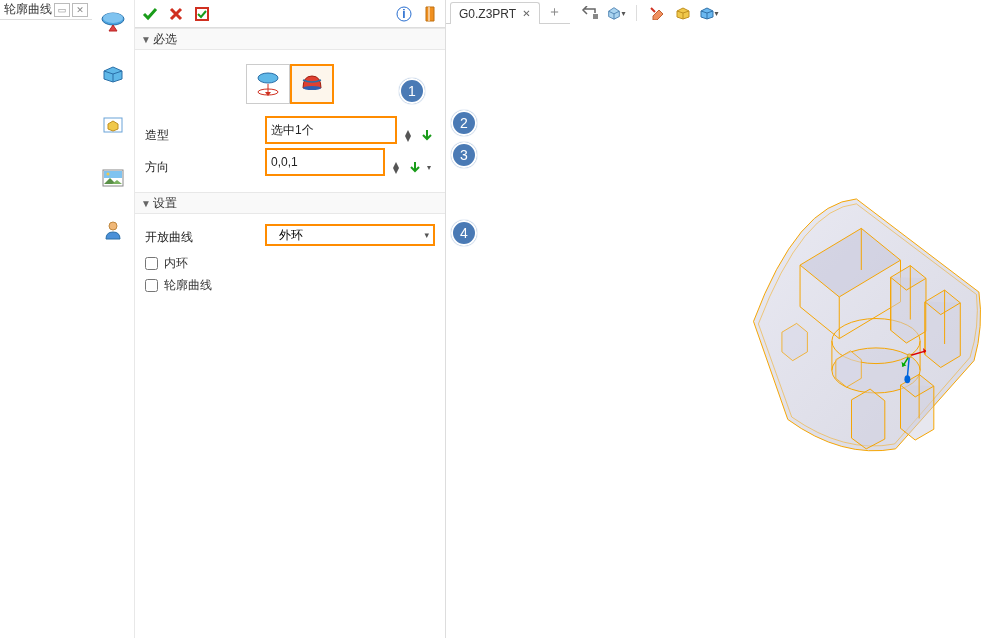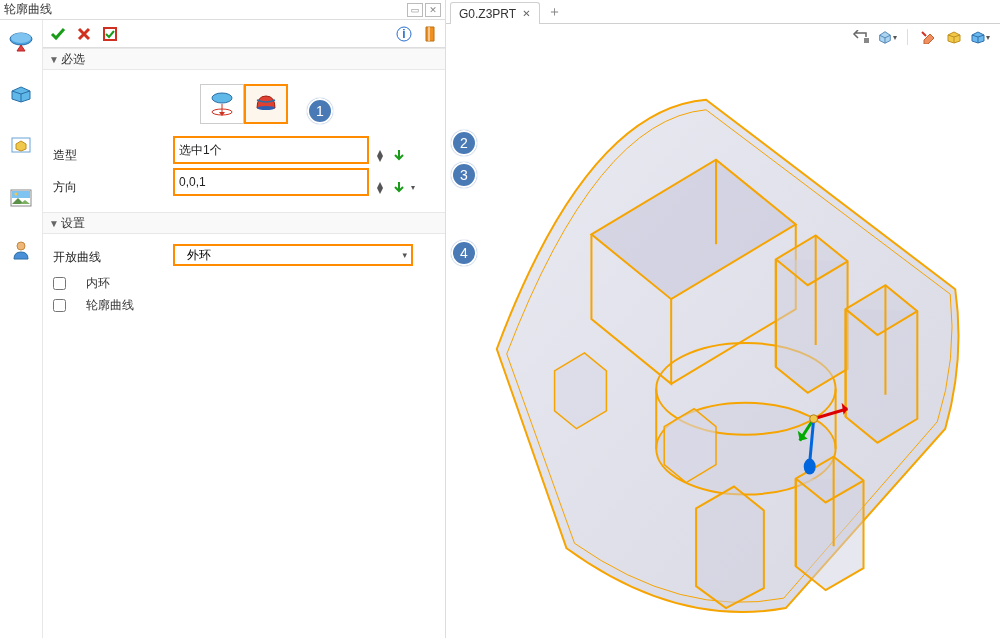--- a/index.html
+++ b/index.html
@@ -1,18 +1,18 @@
 <!DOCTYPE html>
 <html><head>
 <meta charset="utf-8">
 <style>
 * { box-sizing: border-box; margin: 0; padding: 0; font-family: "Microsoft YaHei", Arial, sans-serif; font-size: 12px; }
 body { background: #fff; width: 1000px; height: 638px; overflow: hidden; display: flex; }
-.left-panel { width: 446px; height: 638px; display: flex; flex-direction: column; border-right: 1px solid #ddd; }
-.right-panel { flex: 1; height: 638px; display: flex; flex-direction: column; background: #fff; }
+.left-panel { width: 446px; height: 638px; display: flex; flex-direction: row; border-right: 1px solid #ddd; }
+.right-panel { flex: 1; height: 638px; display: flex; flex-direction: row; background: #fff; }
 .panel-title-bar { height: 20px; background: #fff; border-bottom: 1px solid #ddd; display: flex; align-items: center; padding: 0 4px; color: #333; }
 .panel-title-bar .title { flex: 1; }
 .panel-title-bar .win-btn { width: 16px; height: 14px; border: 1px solid #bbb; margin-left: 2px; display: flex; align-items: center; justify-content: center; cursor: pointer; font-size: 9px; color: #888; }
 .panel-body { flex: 1; display: flex; }
 .side-icons { width: 42px; background: #fff; display: flex; flex-direction: column; align-items: center; padding-top: 8px; gap: 24px; }
 .side-icons .ico { width: 28px; height: 28px; display: flex; align-items: center; justify-content: center; cursor: pointer; }
 .main-form { flex: 1; border-left: 1px solid #e8e8e8; display: flex; flex-direction: column; position: relative; }
 .toolbar { height: 28px; border-bottom: 1px solid #ddd; display: flex; align-items: center; padding: 0 4px; gap: 4px; }
 .toolbar .spacer { flex: 1; }
 .tb-btn { width: 22px; height: 22px; display: flex; align-items: center; justify-content: center; cursor: pointer; border: 1px solid transparent; }
@@ -23,21 +23,21 @@
 .type-btn { width: 44px; height: 40px; border: 1px solid #ccc; display: flex; align-items: center; justify-content: center; cursor: pointer; background: #fff; }
 .type-btn.selected { border: 2px solid #ff8c00; background: #fdf6ec; }
 .field-row { display: flex; align-items: flex-end; height: 26px; margin-bottom: 6px; position: relative; }
 .field-row .label { width: 120px; color: #222; }
 .field-row .input-wrap { flex: 1; display: flex; align-items: center; border: 2px solid #ff8c00; height: 22px; background: #fff; padding: 12px 4px; max-width: 196px; }
 .field-row input, .field-row .field-text { border: none; outline: none; width: 100%; background: transparent; color: #222; }
 .field-row .post-icons { display: flex; align-items: center; gap: 4px; margin-left: 4px; }
 .chevrons { width: 14px; height: 18px; display: flex; flex-direction: column; align-items: center; justify-content: center; cursor: pointer; color: #555; line-height: 6px; font-size: 9px; }
 .arrow-down-green { width: 16px; height: 16px; display:flex; align-items:center; justify-content:center; }
 .dropdown-mini { width: 8px; color: #555; font-size: 8px; cursor: pointer; }
-.check-row { display: flex; align-items: center; height: 22px; gap: 20px; color: #333; }
+.check-row { display: flex; align-items: center; height: 22px; gap: 6px; color: #333; }
 .check-row input[type=checkbox] { width: 13px; height: 13px; }
 .annot { position: absolute; width: 26px; height: 26px; background: #4a7ab5; border-radius: 50%; color: #fff; display: flex; align-items: center; justify-content: center; font-size: 14px; font-weight: 400; border: 2px solid #fff; box-shadow: 0 0 1px #4a7ab5; z-index: 5; }
 .select-wrap { flex: 1; display: flex; align-items: center; border: 2px solid #ff8c00; height: 22px; background: #fff; padding: 0 12px; max-width: 240px; position: relative; }
 .select-wrap .sel-arrow { position: absolute; right: 4px; color: #555; font-size: 9px; }
 .tabs-bar { height: 24px; border-bottom: 1px solid #d0d0d0; display: flex; align-items: flex-end; padding-left: 4px; background: #fff; }
 .tab { height: 22px; padding: 0 8px; display: flex; align-items: center; gap: 4px; border: 1px solid transparent; border-bottom: none; background: #fff; cursor: pointer; color: #333; }
 .tab.active { border-color: #d0d0d0; border-radius: 3px 3px 0 0; position: relative; top: 1px; background: #fff; }
 .tab .x { color: #666; font-size: 10px; cursor: pointer; margin-left: 2px; }
 .tab.add { border: none; color: #888; font-size: 14px; }
 .viewport-toolbar { height: 26px; display: flex; align-items: center; justify-content: flex-end; gap: 6px; padding: 0 10px; }

